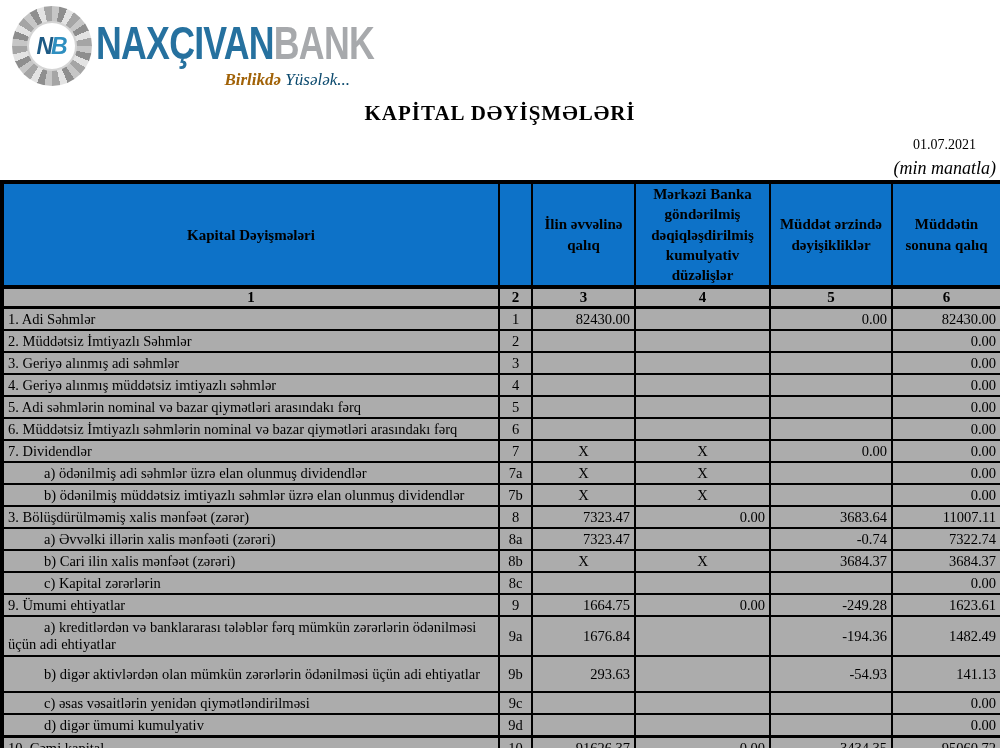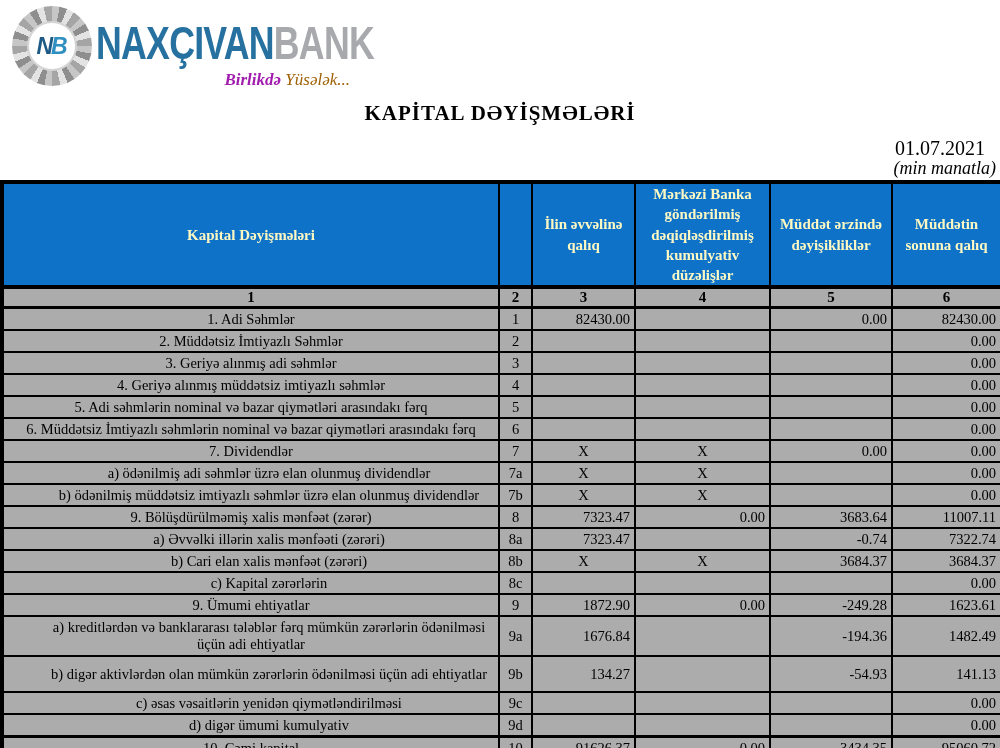--- a/index.html
+++ b/index.html
@@ -16,37 +16,37 @@
     font-family:"Liberation Sans",sans-serif;font-weight:bold;font-style:italic;font-size:23px;line-height:1;}
   .emblem-center .n{color:#1d5a85;}
   .emblem-center .b{color:#2f8fc0;margin-left:-2px;}
   .bank-name{font-family:"Liberation Sans",sans-serif;font-weight:bold;font-size:47px;
     line-height:1;letter-spacing:-1px;transform:scaleX(0.76);transform-origin:left top;
     margin:13px 0 0 4px;white-space:nowrap;}
   .bank-name .primary{color:#26719f;}
   .bank-name .secondary{color:#a7a9ac;}
   .tagline{position:absolute;top:70px;left:116px;width:234px;text-align:right;
     font-size:17px;font-style:italic;white-space:nowrap;}
-  .tagline .t1{color:#a21caf;font-weight:bold;}
-  .tagline .t2{color:#a16207;}
+  .tagline .t1{color:#a16207;font-weight:bold;}
+  .tagline .t2{color:#0c4a6e;}
   
   .doc-title{position:absolute;top:101px;left:0;width:100%;text-align:center;
     font-size:21px;font-weight:bold;letter-spacing:1px;}
-  .doc-date{position:absolute;top:137px;right:15px;font-size:20px;padding-left:28px;}
+  .doc-date{position:absolute;top:137px;right:24px;font-size:14px;padding-left:28px;}
   .doc-unit{position:absolute;top:158px;right:4px;font-size:18px;font-style:italic;}
   
   table.tbl{position:absolute;top:180px;left:0;width:1000px;border-collapse:collapse;
     table-layout:fixed;background:#acacac;border:4px solid #000;}
   .tbl th,.tbl td{border:2px solid #000;overflow:hidden;}
   .tbl thead th{background:#0d72c8;font-size:15px;font-weight:bold;text-align:center;
-    vertical-align:middle;height:86px;line-height:1.35;padding:0 5px;border-bottom:4px solid #000;color:#fef9c3;margin-top:32px;}
+    vertical-align:middle;height:86px;line-height:1.35;padding:0 5px;border-bottom:4px solid #000;color:#000000;margin-top:32px;}
   .numrow td{height:17px;font-size:15px;font-weight:bold;text-align:center;
     border-bottom:3px solid #000;padding:0;}
   .tbl tbody td{height:20px;font-size:14.5px;padding:0 4px;vertical-align:middle;line-height:1.2;}
-  td.lbl{text-align:center;}
+  td.lbl{text-align:left;}
   td.lbl.indent{text-indent:36px;}
   td.num{text-align:center;padding:0 2px;}
   td.val{text-align:right;font-size:15px;padding-right:5px;}
   td.val.x{text-align:center;padding-right:4px;}
   tr.tall td{height:34px;}
   tr.wrap2 td{height:38px;}
   tr.total td{border-top:3px solid #000;}
 </style>
 </head>
 <body>
@@ -164,71 +164,71 @@
       </tr>
       <tr>
         <td class="lbl indent">b) ödənilmiş müddətsiz imtiyazlı səhmlər üzrə elan olunmuş dividendlər</td>
         <td class="num">7b</td>
         <td class="val x">X</td>
         <td class="val x">X</td>
         <td class="val"></td>
         <td class="val">0.00</td>
       </tr>
       <tr>
-        <td class="lbl">9. Bölüşdürülməmiş xalis mənfəət (zərər)</td>
+        <td class="lbl">3. Bölüşdürülməmiş xalis mənfəət (zərər)</td>
         <td class="num">8</td>
         <td class="val">7323.47</td>
         <td class="val">0.00</td>
         <td class="val">3683.64</td>
         <td class="val">11007.11</td>
       </tr>
       <tr>
         <td class="lbl indent">a) Əvvəlki illərin xalis mənfəəti (zərəri)</td>
         <td class="num">8a</td>
         <td class="val">7323.47</td>
         <td class="val"></td>
         <td class="val">-0.74</td>
         <td class="val">7322.74</td>
       </tr>
       <tr>
-        <td class="lbl indent">b) Cari elan xalis mənfəət (zərəri)</td>
+        <td class="lbl indent">b) Cari ilin xalis mənfəət (zərəri)</td>
         <td class="num">8b</td>
         <td class="val x">X</td>
         <td class="val x">X</td>
         <td class="val">3684.37</td>
         <td class="val">3684.37</td>
       </tr>
       <tr>
         <td class="lbl indent">c) Kapital zərərlərin</td>
         <td class="num">8c</td>
         <td class="val"></td>
         <td class="val"></td>
         <td class="val"></td>
         <td class="val">0.00</td>
       </tr>
       <tr>
         <td class="lbl">9. Ümumi ehtiyatlar</td>
         <td class="num">9</td>
-        <td class="val">1872.90</td>
+        <td class="val">1664.75</td>
         <td class="val">0.00</td>
         <td class="val">-249.28</td>
         <td class="val">1623.61</td>
       </tr>
       <tr class="wrap2">
         <td class="lbl indent">a) kreditlərdən və banklararası tələblər fərq mümkün zərərlərin ödənilməsi üçün adi ehtiyatlar</td>
         <td class="num">9a</td>
         <td class="val">1676.84</td>
         <td class="val"></td>
         <td class="val">-194.36</td>
         <td class="val">1482.49</td>
       </tr>
       <tr class="tall">
         <td class="lbl indent">b) digər aktivlərdən olan mümkün zərərlərin ödənilməsi üçün adi ehtiyatlar</td>
         <td class="num">9b</td>
-        <td class="val">134.27</td>
+        <td class="val">293.63</td>
         <td class="val"></td>
         <td class="val">-54.93</td>
         <td class="val">141.13</td>
       </tr>
       <tr>
         <td class="lbl indent">c) əsas vəsaitlərin yenidən qiymətləndirilməsi</td>
         <td class="num">9c</td>
         <td class="val"></td>
         <td class="val"></td>
         <td class="val"></td>

